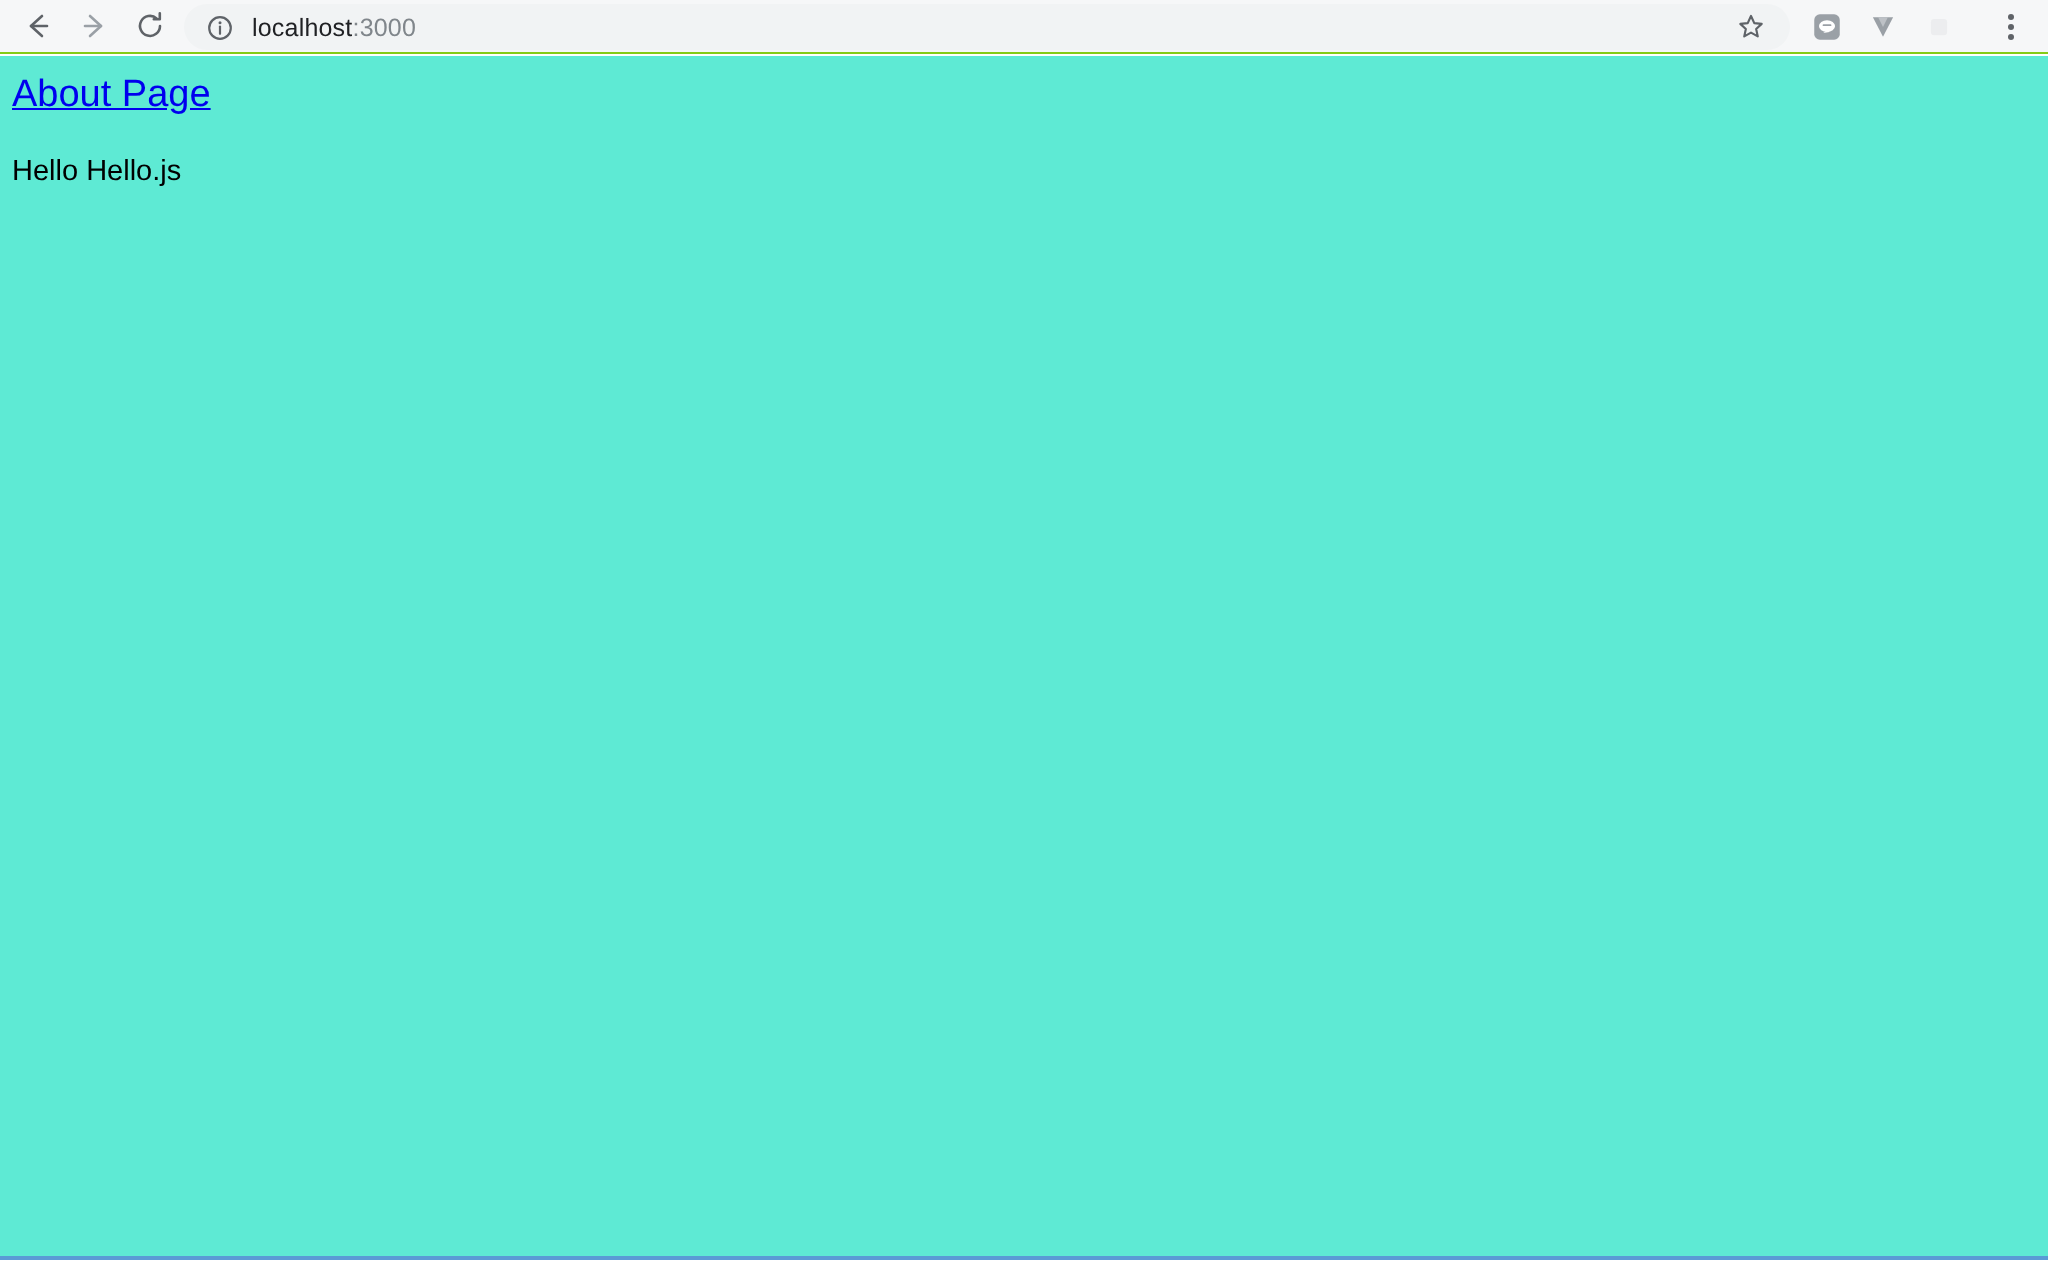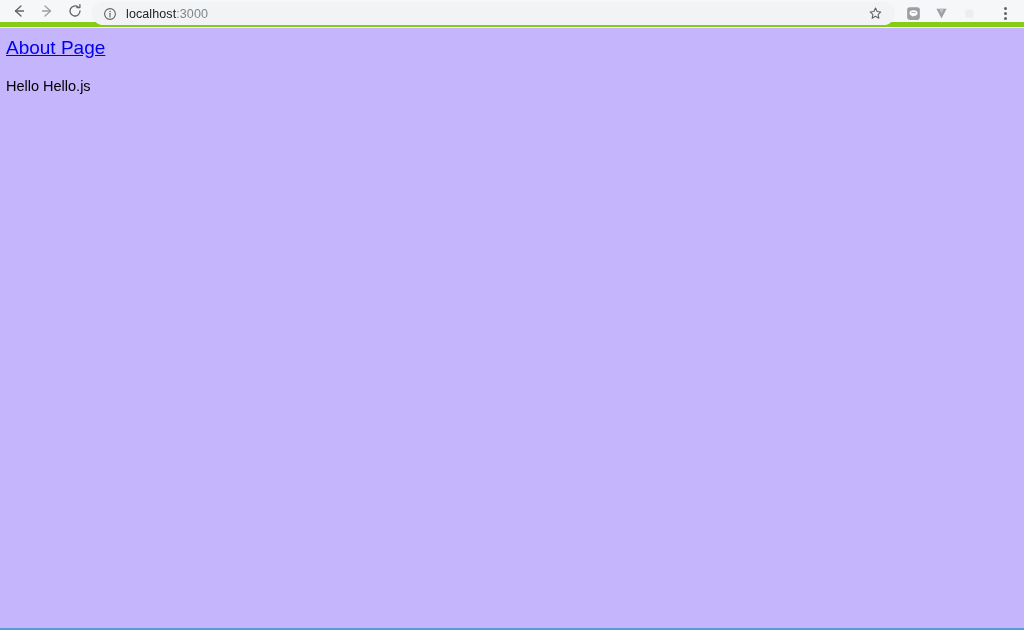--- a/index.html
+++ b/index.html
@@ -15,21 +15,21 @@
     position: relative;
   }
 
   
   .browser-toolbar {
     position: absolute;
     top: 0; left: 0;
     width: 1024px;
     height: 27px;
     background: #f6f7f8;
-    border-bottom: 5px solid #84cc16;
+    border-bottom: 1px solid #84cc16;
     display: flex;
     align-items: center;
     box-sizing: border-box;
   }
   .nav-btn {
     width: 28px;
     height: 27px;
     display: flex;
     align-items: center;
     justify-content: center;
@@ -111,21 +111,21 @@
   }
   .menu-dots { display: flex; flex-direction: column; align-items: center; }
 
   
   .page-content {
     position: absolute;
     top: 28px;
     left: 0;
     width: 1024px;
     height: 600px;
-    background: #c4b5fd;
+    background: #5eead4;
     box-sizing: border-box;
   }
   .about-link {
     position: absolute;
     left: 6px;
     top: 9px;
     font-size: 19px;
     line-height: 22px;
     color: #0000ee;
     text-decoration: underline;

